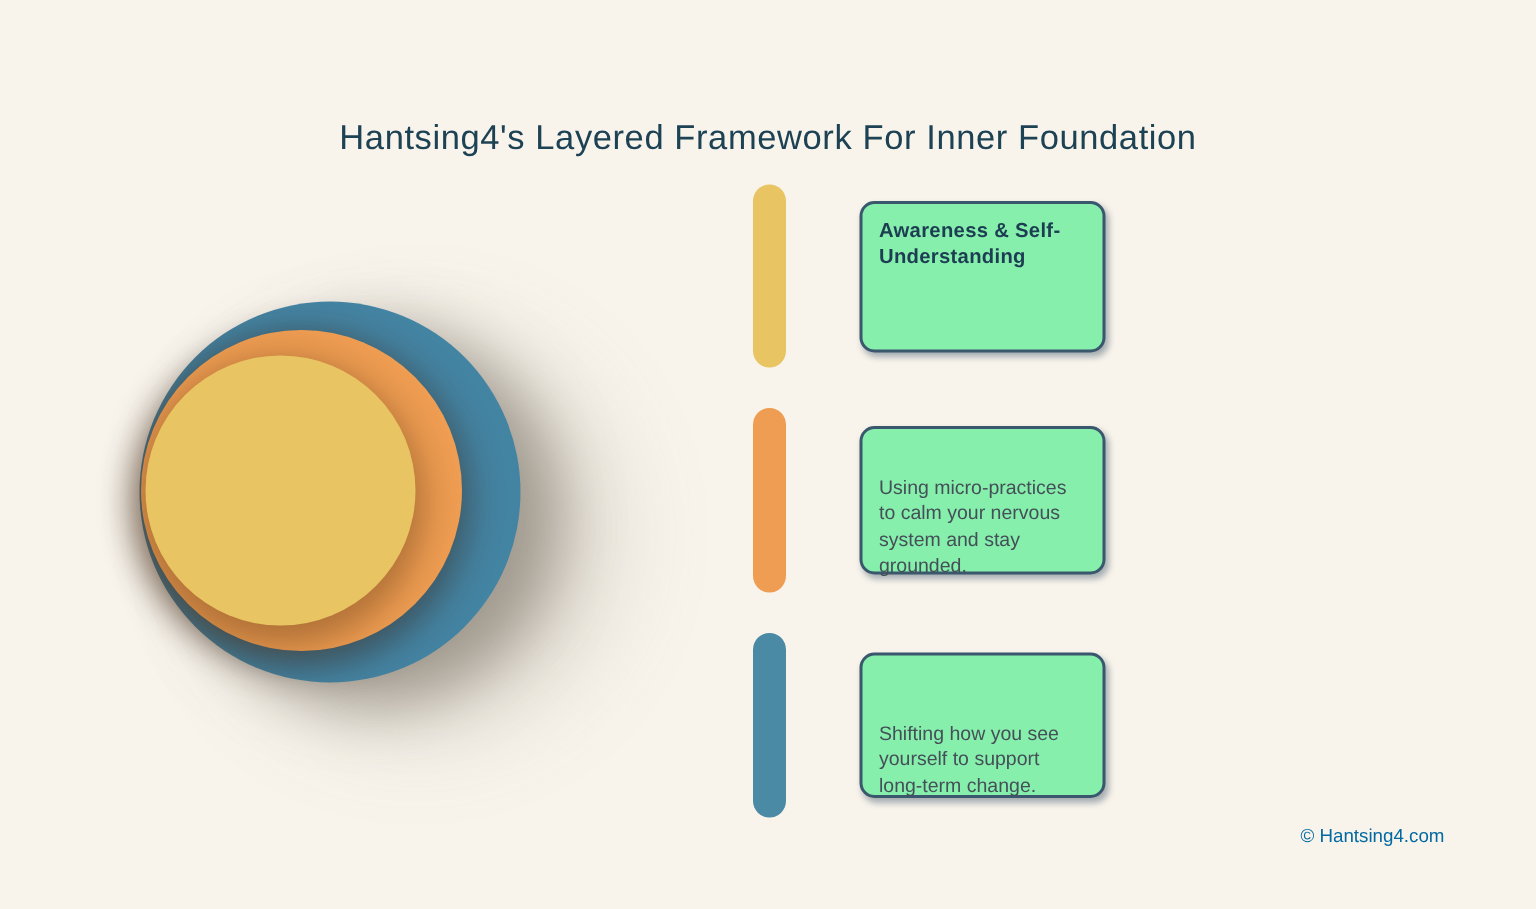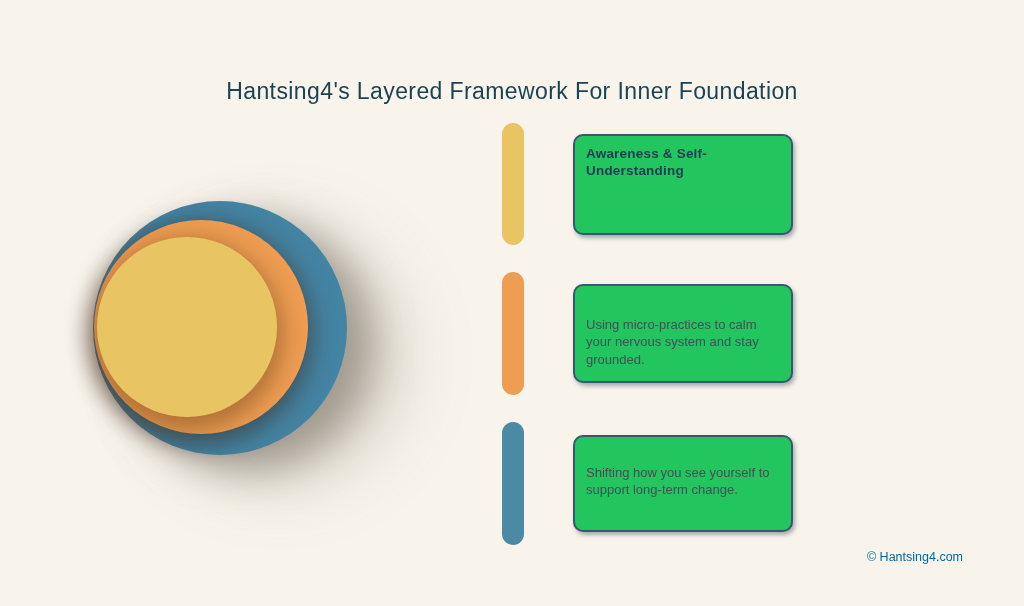--- a/index.html
+++ b/index.html
@@ -53,23 +53,23 @@
     left: 502px; width: 22px;
     border-radius: 11px;
   }
   .pill-1 { top: 123px; height: 122px; }
   .pill-2 { top: 272px; height: 123px; }
   .pill-3 { top: 422px; height: 123px; }
 
   
   .card {
     position: absolute;
-    left: 573px; width: 220px;
+    left: 573px; width: 164px;
     box-sizing: border-box;
-    background: #22c55e;
+    background: #86efac;
     border: 2px solid #3a576d;
     border-radius: 10px;
     padding: 9px 12px 9px 11px;
     box-shadow: 2px 3px 4px rgba(40, 65, 88, 0.40);
   }
   .card-1 { top: 134px; height: 101px; }
   .card-2 { top: 284px; height: 99px; }
   .card-3 { top: 435px; height: 97px; }
 
   .card-title {
@@ -80,21 +80,21 @@
     letter-spacing: 0.2px;
     color: #1d3d52;
   }
   .card-body {
     margin: 5px 0 0 0;
     font-size: 13px;
     line-height: 1.33;
     color: #444f58;
   }
   .card-2 .card-body { margin-top: 21px; }
-  .card-3 .card-body { margin-top: 18px; }
+  .card-3 .card-body { margin-top: 34px; }
 
   
   .footer {
     position: absolute;
     top: 550px; right: 61px;
     font-size: 12.5px;
     color: #0369a1;
   }
 </style>
 </head>

